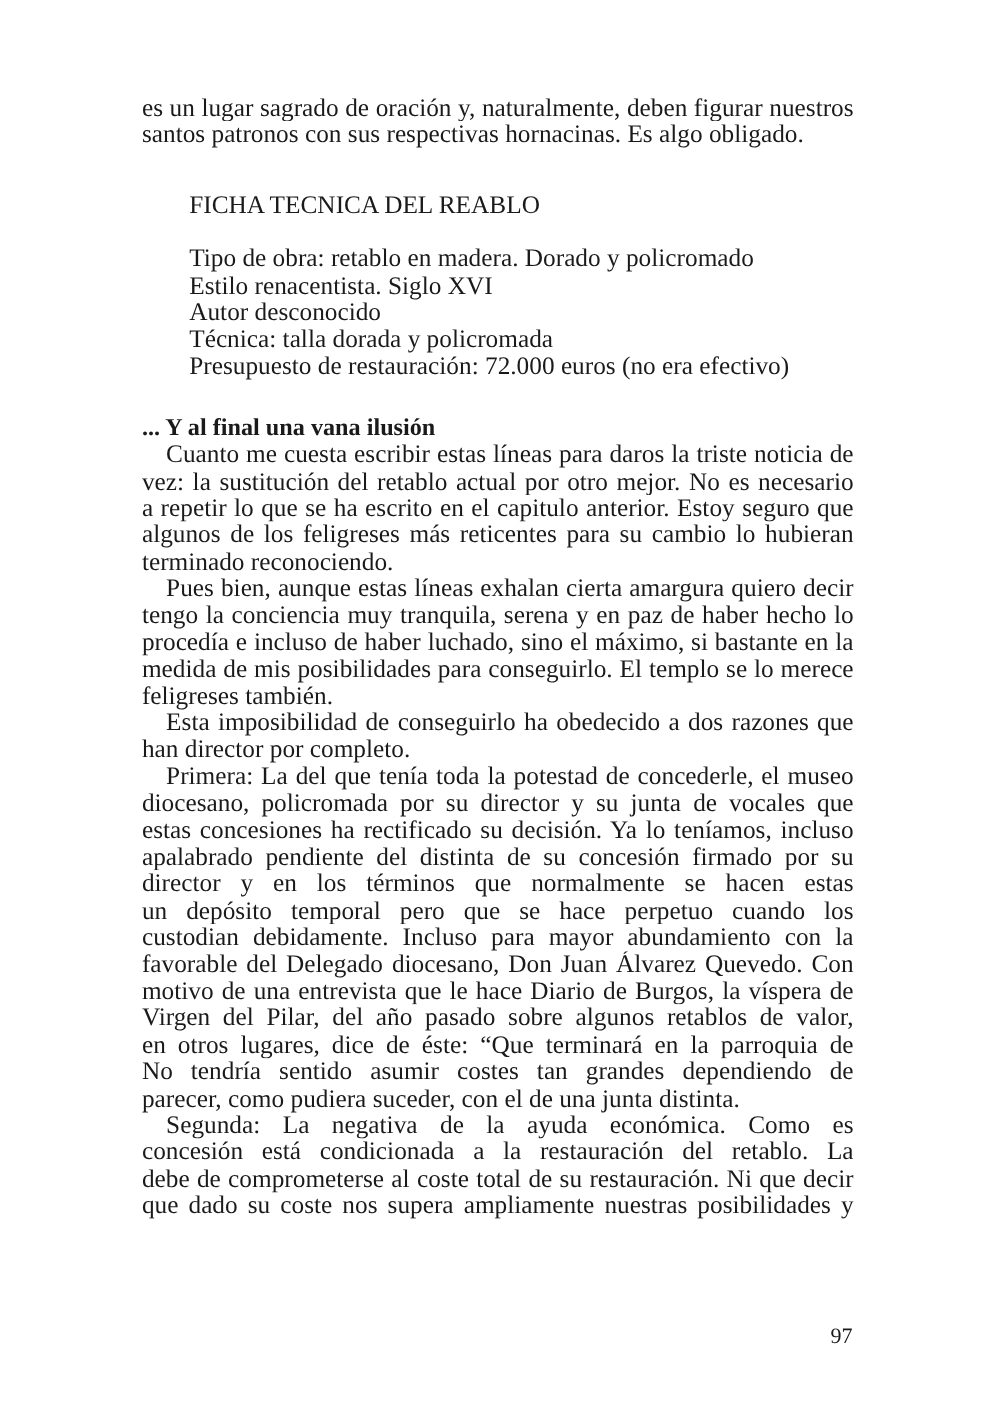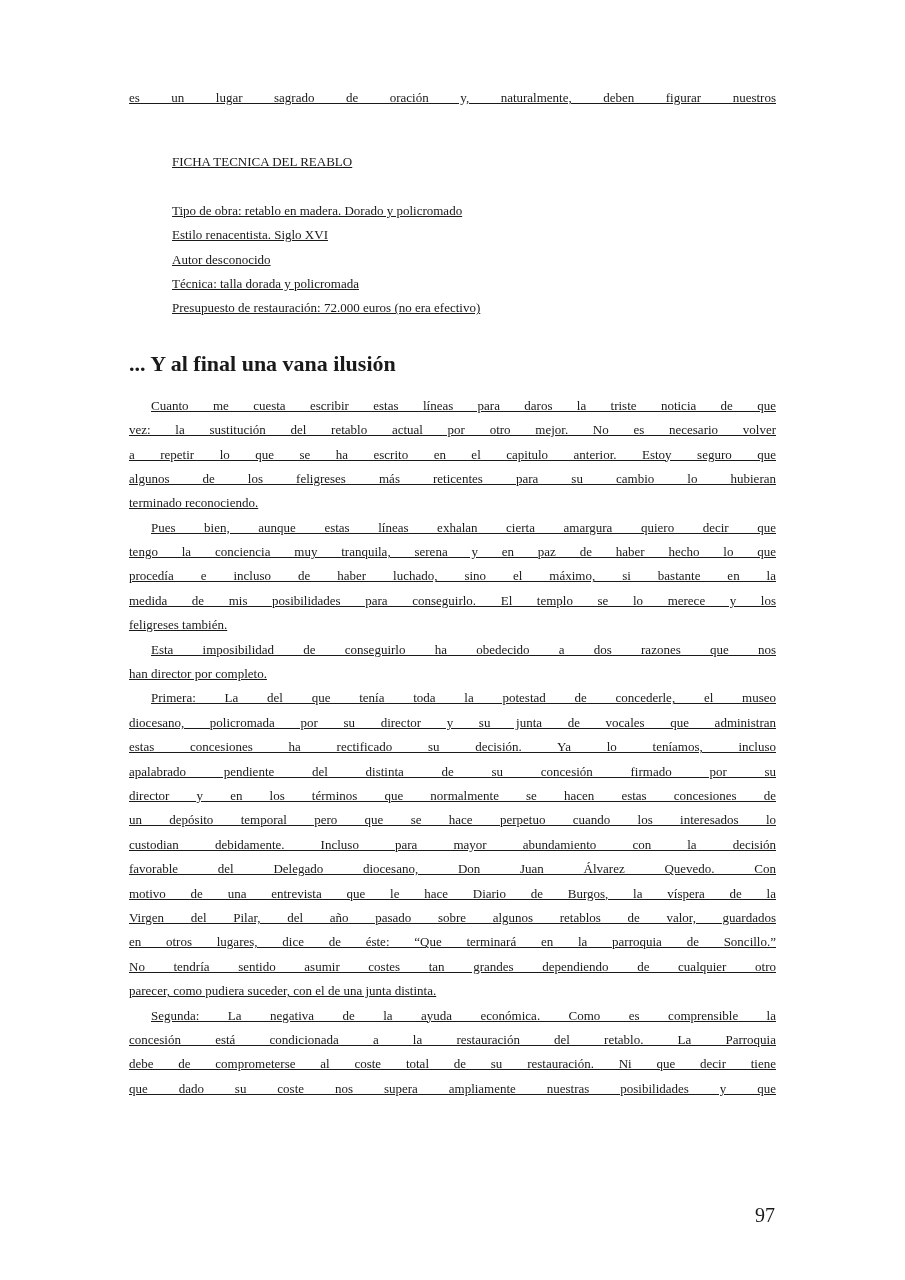--- a/index.html
+++ b/index.html
@@ -15,25 +15,24 @@
       font-family: "Liberation Serif", "DejaVu Serif", serif;
       color: #1a1a1a;
     }
     .page {
       position: absolute;
       left: 129px;
       top: 86px;
       width: 647px;
     }
     .line {
-      font-size: 13px;
+      font-size: 23px;
       line-height: 24.4px;
       height: 24.4px;
       white-space: nowrap;
-      text-decoration: underline;
     }
     .justify {
       text-align: justify;
       text-align-last: justify;
       white-space: normal;
       overflow: hidden;
     }
     .indent { padding-left: 22px; }
     .ficha {
       margin-left: 43px;
@@ -53,33 +52,34 @@
       line-height: 20px;
     }
   </style>
 </head>
 <body>
 
 <div class="page">
 
   <div>
     <div class="line justify">es un lugar sagrado de oración y, naturalmente, deben figurar nuestros</div>
+    <div class="line">santos patronos con sus respectivas hornacinas. Es algo obligado.</div>
   </div>
 
   <div class="ficha" style="margin-top:40px;">
     <div class="line">FICHA TECNICA DEL REABLO</div>
     <div style="height:24px;"></div>
     <div class="line">Tipo de obra: retablo en madera. Dorado y policromado</div>
     <div class="line">Estilo renacentista. Siglo XVI</div>
     <div class="line">Autor desconocido</div>
     <div class="line">Técnica: talla dorada y policromada</div>
     <div class="line">Presupuesto de restauración: 72.000 euros (no era efectivo)</div>
   </div>
 
-  <h2 class="heading" style="margin-top:30px; margin-bottom:17px;font-family:Liberation Serif, serif;">... Y al final una vana ilusión</h2>
+  <h2 class="heading" style="margin-top:30px; font-family:Liberation Serif, serif;">... Y al final una vana ilusión</h2>
 
   <div>
     <div class="line justify indent">Cuanto me cuesta escribir estas líneas para daros la triste noticia de  que</div>
     <div class="line justify">vez: la sustitución del retablo actual por otro mejor. No es necesario volver</div>
     <div class="line justify">a repetir lo que se ha escrito en el capitulo anterior. Estoy seguro que</div>
     <div class="line justify">algunos de los feligreses más reticentes para su cambio lo hubieran</div>
     <div class="line">terminado  reconociendo.</div>
   </div>
 
   <div>

